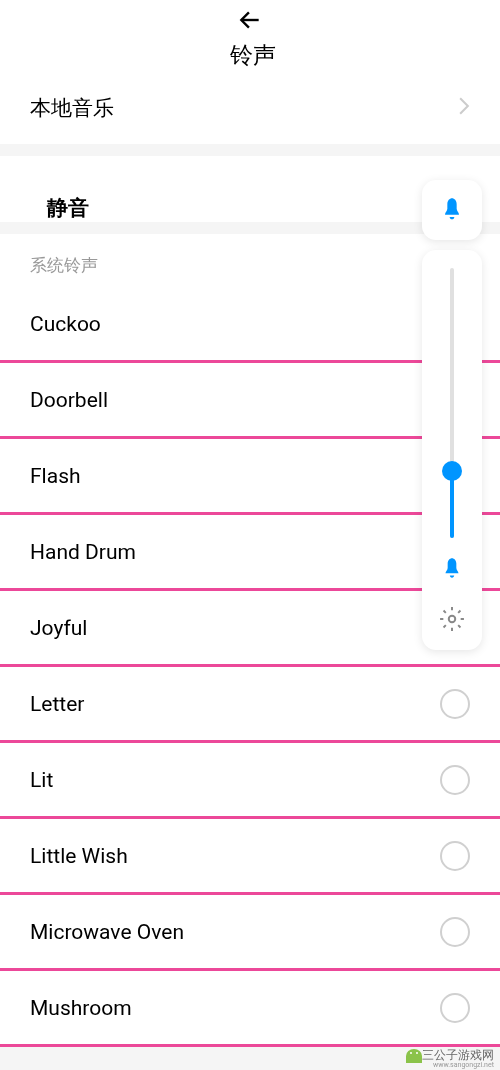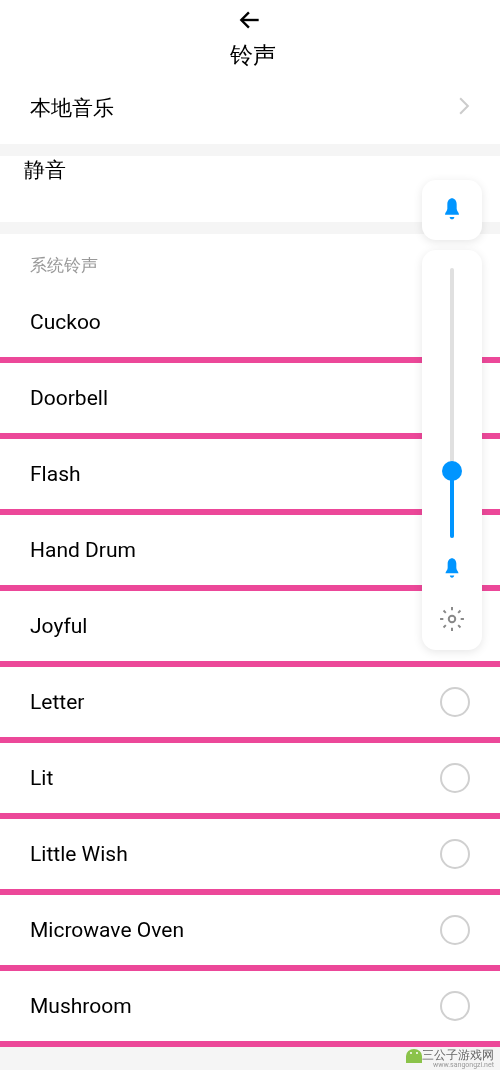--- a/index.html
+++ b/index.html
@@ -49,44 +49,45 @@
     .section-local-label {
       font-size: 21px;
       color: #000;
     }
     .chevron {
       color: #ccc;
     }
     .section-silent {
       background: #fff;
       display: flex;
-      align-items: flex-start;
+      align-items: flex-end;
       height: 66px;
-      padding: 0 24px;
+      padding: 0 47px;
       margin-bottom: 12px;
+      font-weight: bold;
     }
     .section-silent-label {
       font-size: 21px;
       color: #000;
     }
     .system-section {
       background: #fff;
     }
     .system-header {
       font-size: 17px;
       color: #999;
       padding: 20px 30px 10px;
     }
     .ringtone-item {
       display: flex;
       align-items: center;
       justify-content: space-between;
       height: 76px;
       padding: 0 30px;
-      border-bottom: 6px solid #ec4899;
+      border-bottom: 3px solid #ec4899;
       cursor: pointer;
     }
     .ringtone-label {
       font-size: 21px;
       color: #000;
     }
     .radio-circle {
       width: 30px;
       height: 30px;
       border: 2px solid #d0d0d0;

